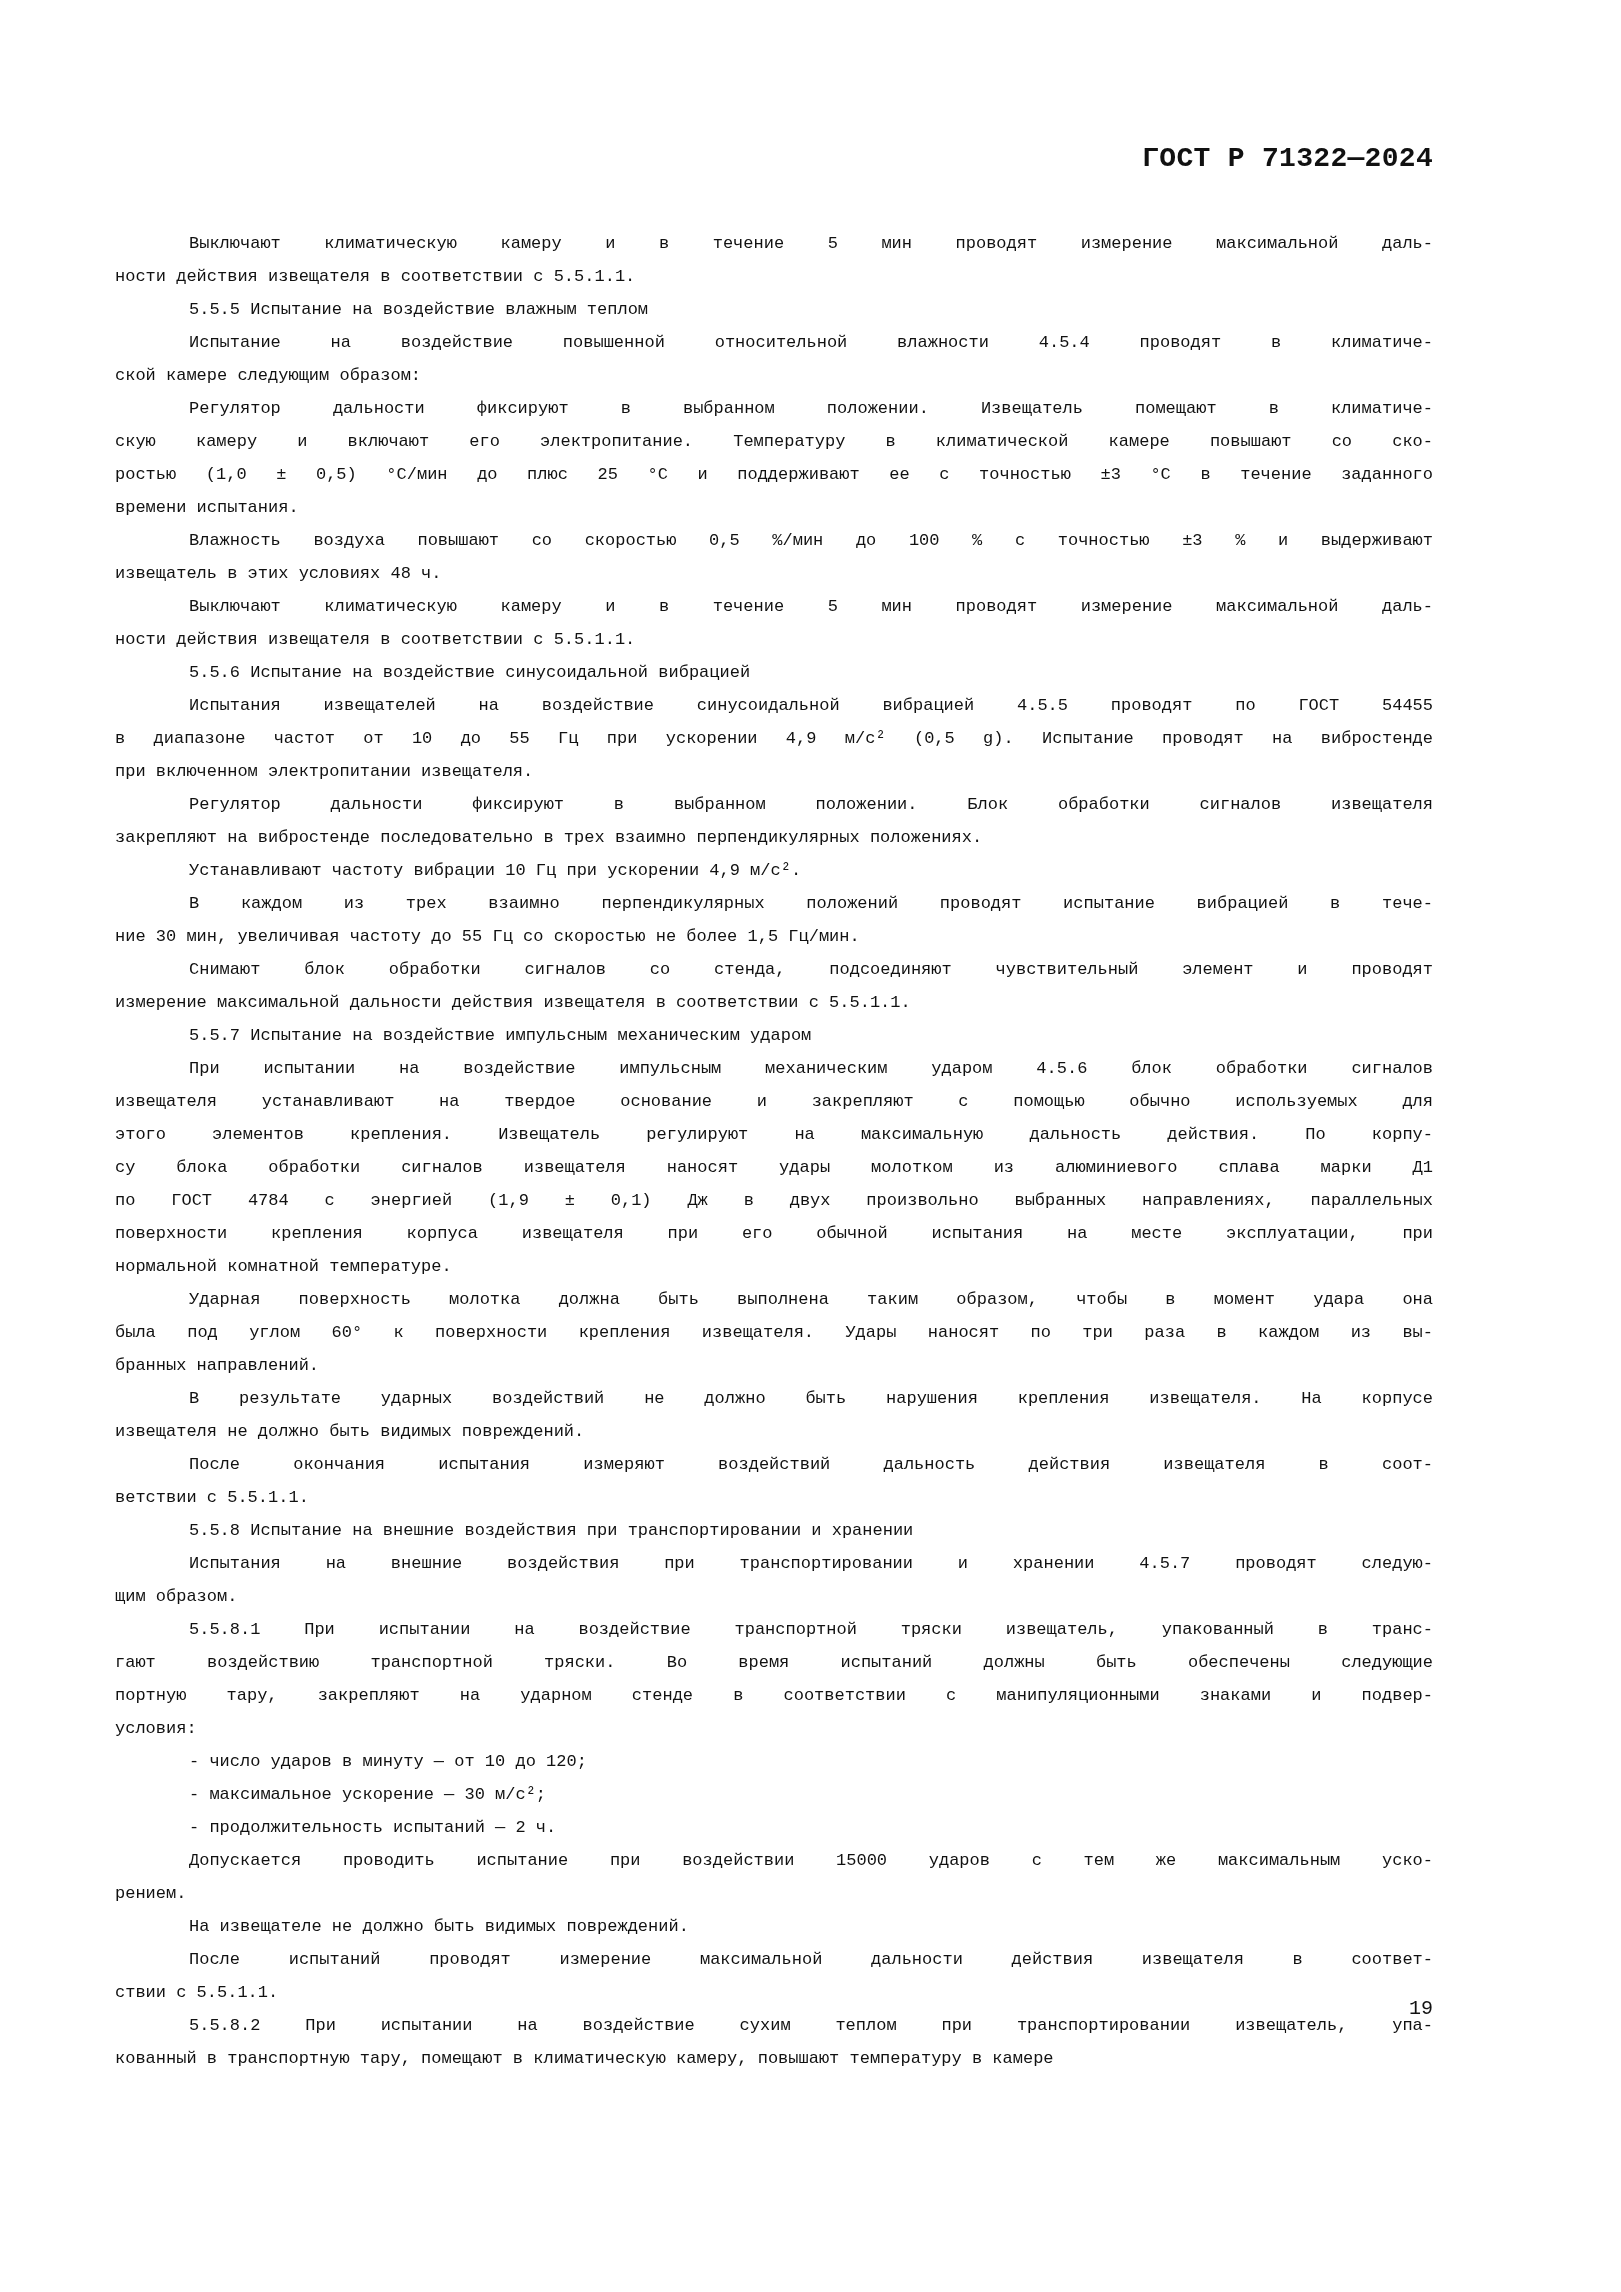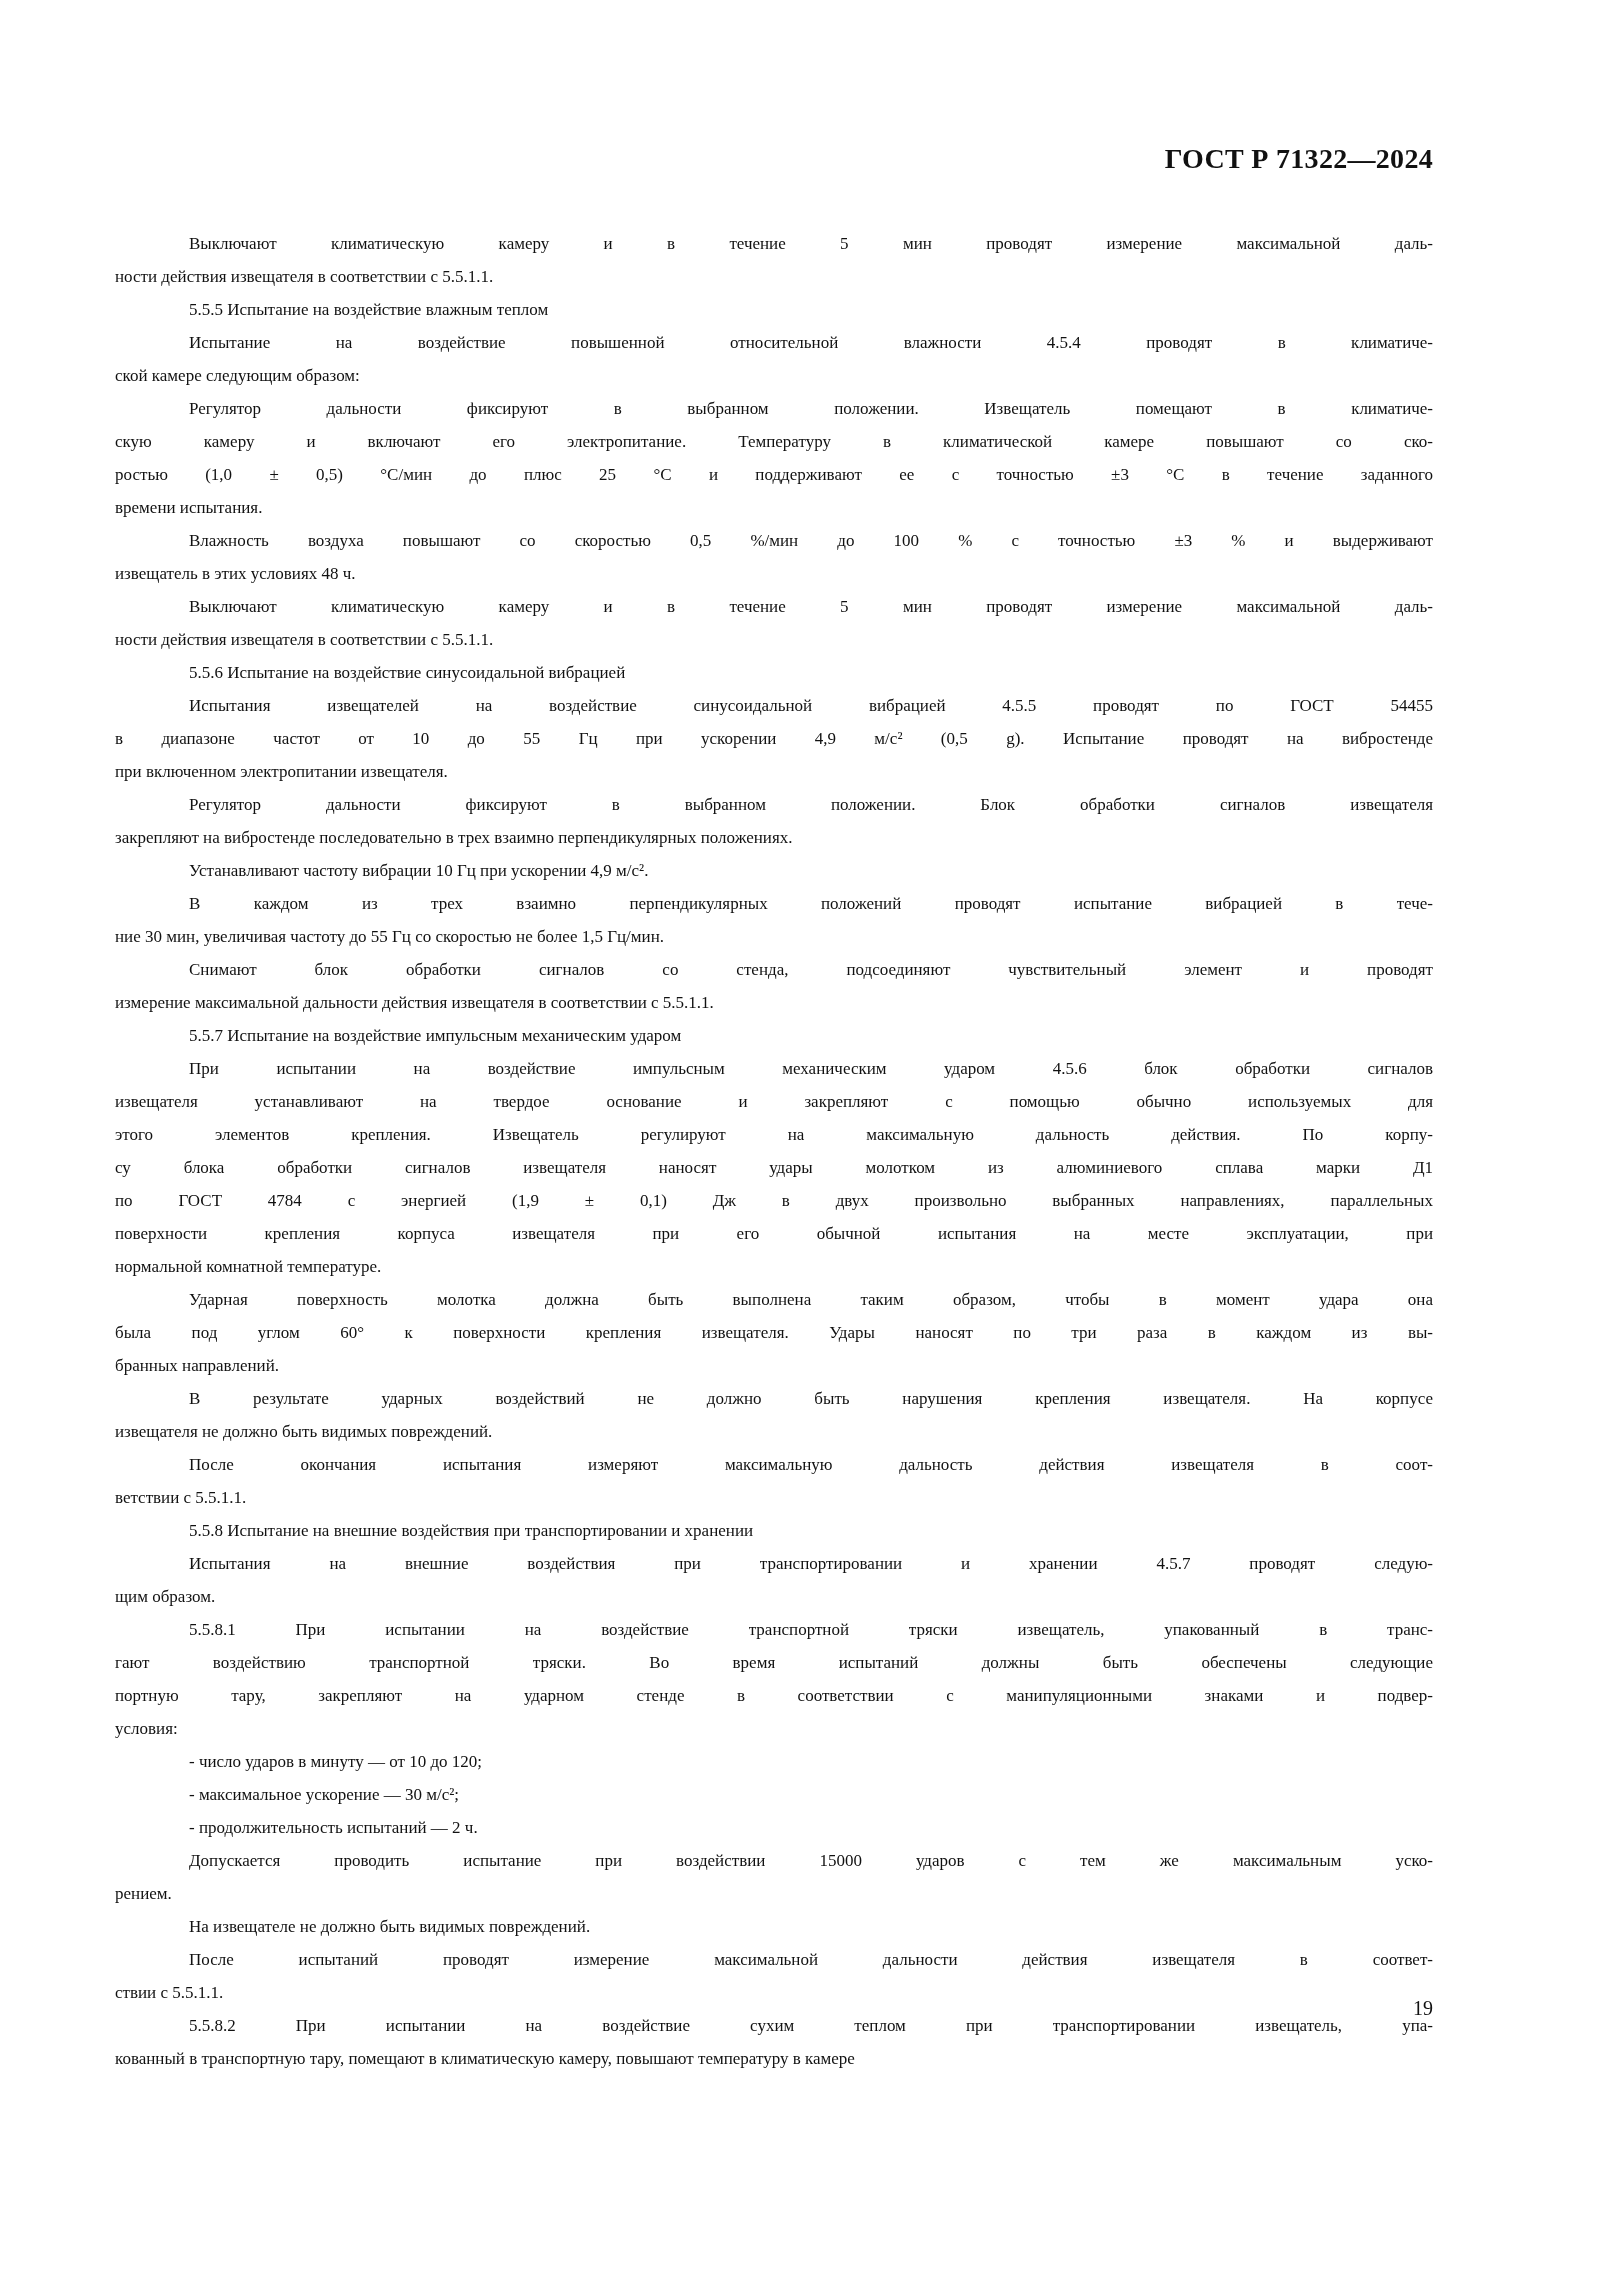--- a/index.html
+++ b/index.html
@@ -6,21 +6,21 @@
     margin: 0;
     padding: 0;
     background: #e8e8e8;
   }
   .page {
     position: relative;
     width: 1621px;
     height: 2293px;
     margin: 0 auto;
     background: #ffffff;
-    font-family: Liberation Serif, serif;
+    font-family: Liberation Mono, monospace;
     color: #111111;
     overflow: hidden;
   }
   .doc-header {
     position: absolute;
     top: 143px;
     left: 115px;
     width: 1318px;
     text-align: right;
     font-size: 28px;
@@ -131,21 +131,21 @@
       <div class="para body">
         <div class="line first">Ударная поверхность молотка должна быть выполнена таким образом, чтобы в момент удара она</div>
         <div class="line">была под углом 60° к поверхности крепления извещателя. Удары наносят по три раза в каждом из вы-</div>
         <div class="line last">бранных направлений.</div>
       </div>
       <div class="para body">
         <div class="line first">В результате ударных воздействий не должно быть нарушения крепления извещателя. На корпусе</div>
         <div class="line last">извещателя не должно быть видимых повреждений.</div>
       </div>
       <div class="para body">
-        <div class="line first">После окончания испытания измеряют максимальную дальность действия извещателя в соот-</div>
+        <div class="line first">После окончания испытания измеряют воздействий дальность действия извещателя в соот-</div>
         <div class="line last">ветствии с 5.5.1.1.</div>
       </div>
       <div class="para heading">
         <div class="line first last">5.5.8 Испытание на внешние воздействия при транспортировании и хранении</div>
       </div>
       <div class="para body">
         <div class="line first">Испытания на внешние воздействия при транспортировании и хранении 4.5.7 проводят следую-</div>
         <div class="line last">щим образом.</div>
       </div>
       <div class="para body">

